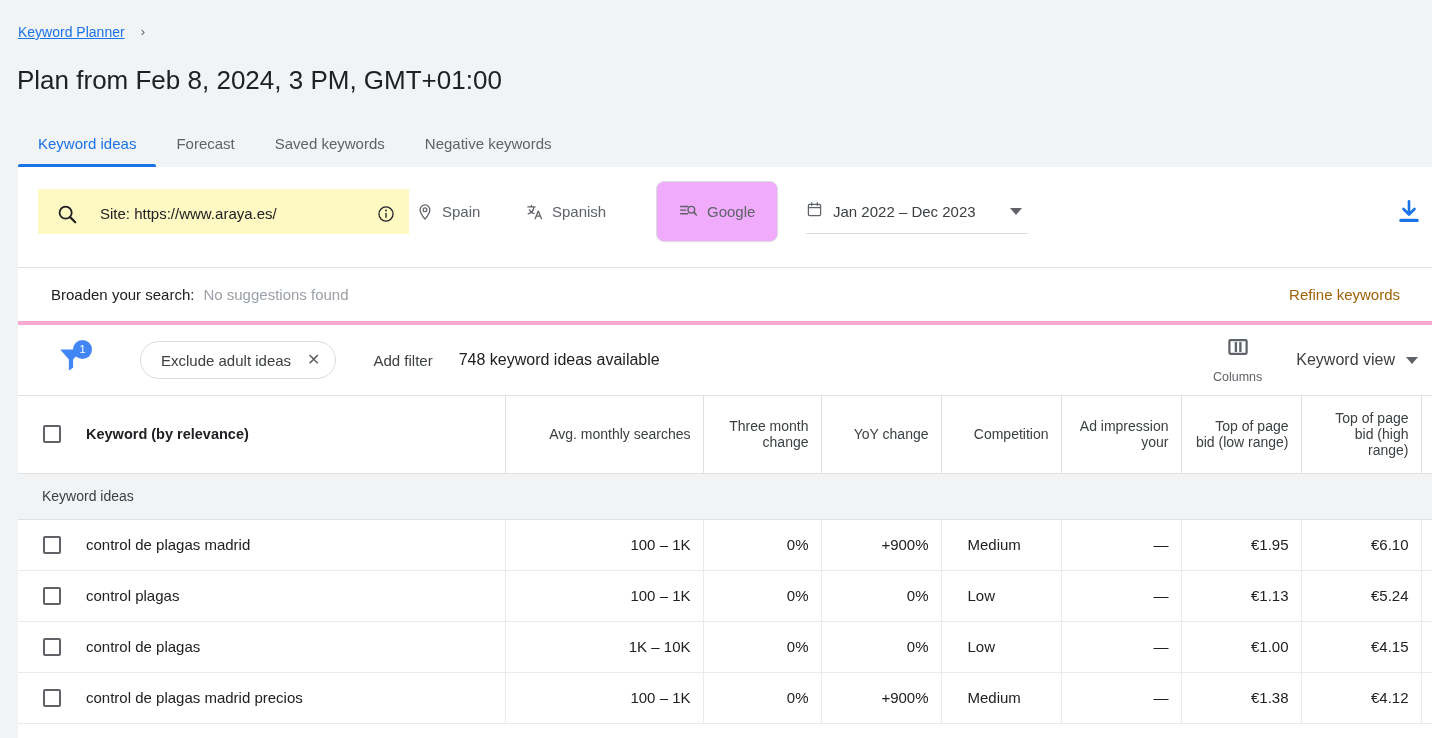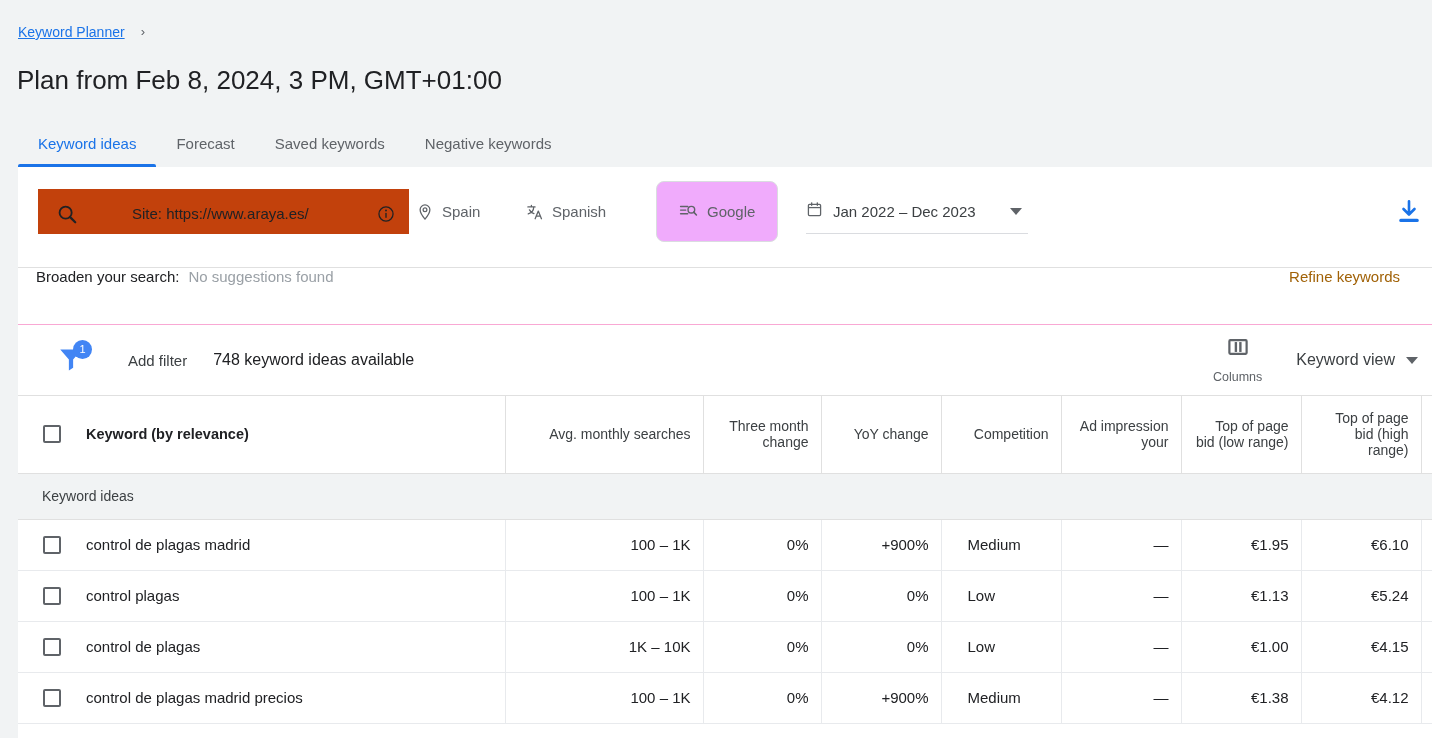--- a/index.html
+++ b/index.html
@@ -63,25 +63,24 @@
   }
 
   
   .toolbar {
     position: relative; height: 101px;
     border-bottom: 1px solid #e0e0e0;
   }
   .searchbox {
     position: absolute; left: 20px; top: 22px;
     width: 371px; height: 45px;
-    background: #c2410c;
+    background: #fef9c3;
     display: flex; align-items: center;
     padding: 4px 14px 0 18px;
     cursor: text;
-    gap: 32px;
   }
   .searchbox .magnifier { flex: 0 0 auto; width: 22px; height: 22px; }
   .searchbox .s-text {
     flex: 1 1 auto; margin-left: 22px;
     font-size: 15px; color: #202124; white-space: nowrap;
     overflow: hidden;
   }
   .searchbox .info-icon { flex: 0 0 auto; width: 18px; height: 18px; cursor: pointer; }
 
   .tb-chip {
@@ -116,22 +115,22 @@
     border-top: 7px solid #5f6368;
   }
   .download-btn {
     position: absolute; right: 8px; top: 30px;
     width: 30px; height: 30px; cursor: pointer;
   }
 
   
   .broaden {
     position: relative; height: 57px;
-    border-bottom: 1px solid #f9a8d4;
-    display: flex; align-items: flex-start;
+    border-bottom: 4px solid #f9a8d4;
+    display: flex; align-items: center; padding-left: 15px;
   }
   .broaden .b-label { margin-left: 18px; font-size: 15px; color: #202124; }
   .broaden .b-value { margin-left: 9px; font-size: 15px; color: #9aa0a6; }
   .broaden .refine {
     margin-left: auto; margin-right: 32px;
     font-size: 15px; color: #a16207; font-weight: 500; cursor: pointer;
   }
 
   
   .filterbar {
@@ -350,20 +349,24 @@
     </div>
 
     <div class="filterbar">
       <div class="filter-icon-wrap">
         <svg viewBox="0 0 24 24" width="30" height="30">
           <path d="M3.4 5.1h17.2l-6.9 8.1v6.6l-3.4 2.1v-8.7z" fill="#4285f4"></path>
         </svg>
         <span class="filter-badge">1</span>
       </div>
 
+      <div class="filter-chip">
+        <span>Exclude adult ideas</span>
+        <span class="x">✕</span>
+      </div>
 
       <span class="add-filter">Add filter</span>
       <span class="avail-count">748 keyword ideas available</span>
 
       <div class="columns-btn">
         <span>
           <svg viewBox="0 0 24 24" width="24" height="22">
             <rect x="2.6" y="4.6" width="18.8" height="14.8" rx="1" fill="none" stroke="#5f6368" stroke-width="2.4"></rect>
             <rect x="8.4" y="6.6" width="2.6" height="10.8" fill="#5f6368"></rect>
             <rect x="13.3" y="6.6" width="2.6" height="10.8" fill="#5f6368"></rect>

